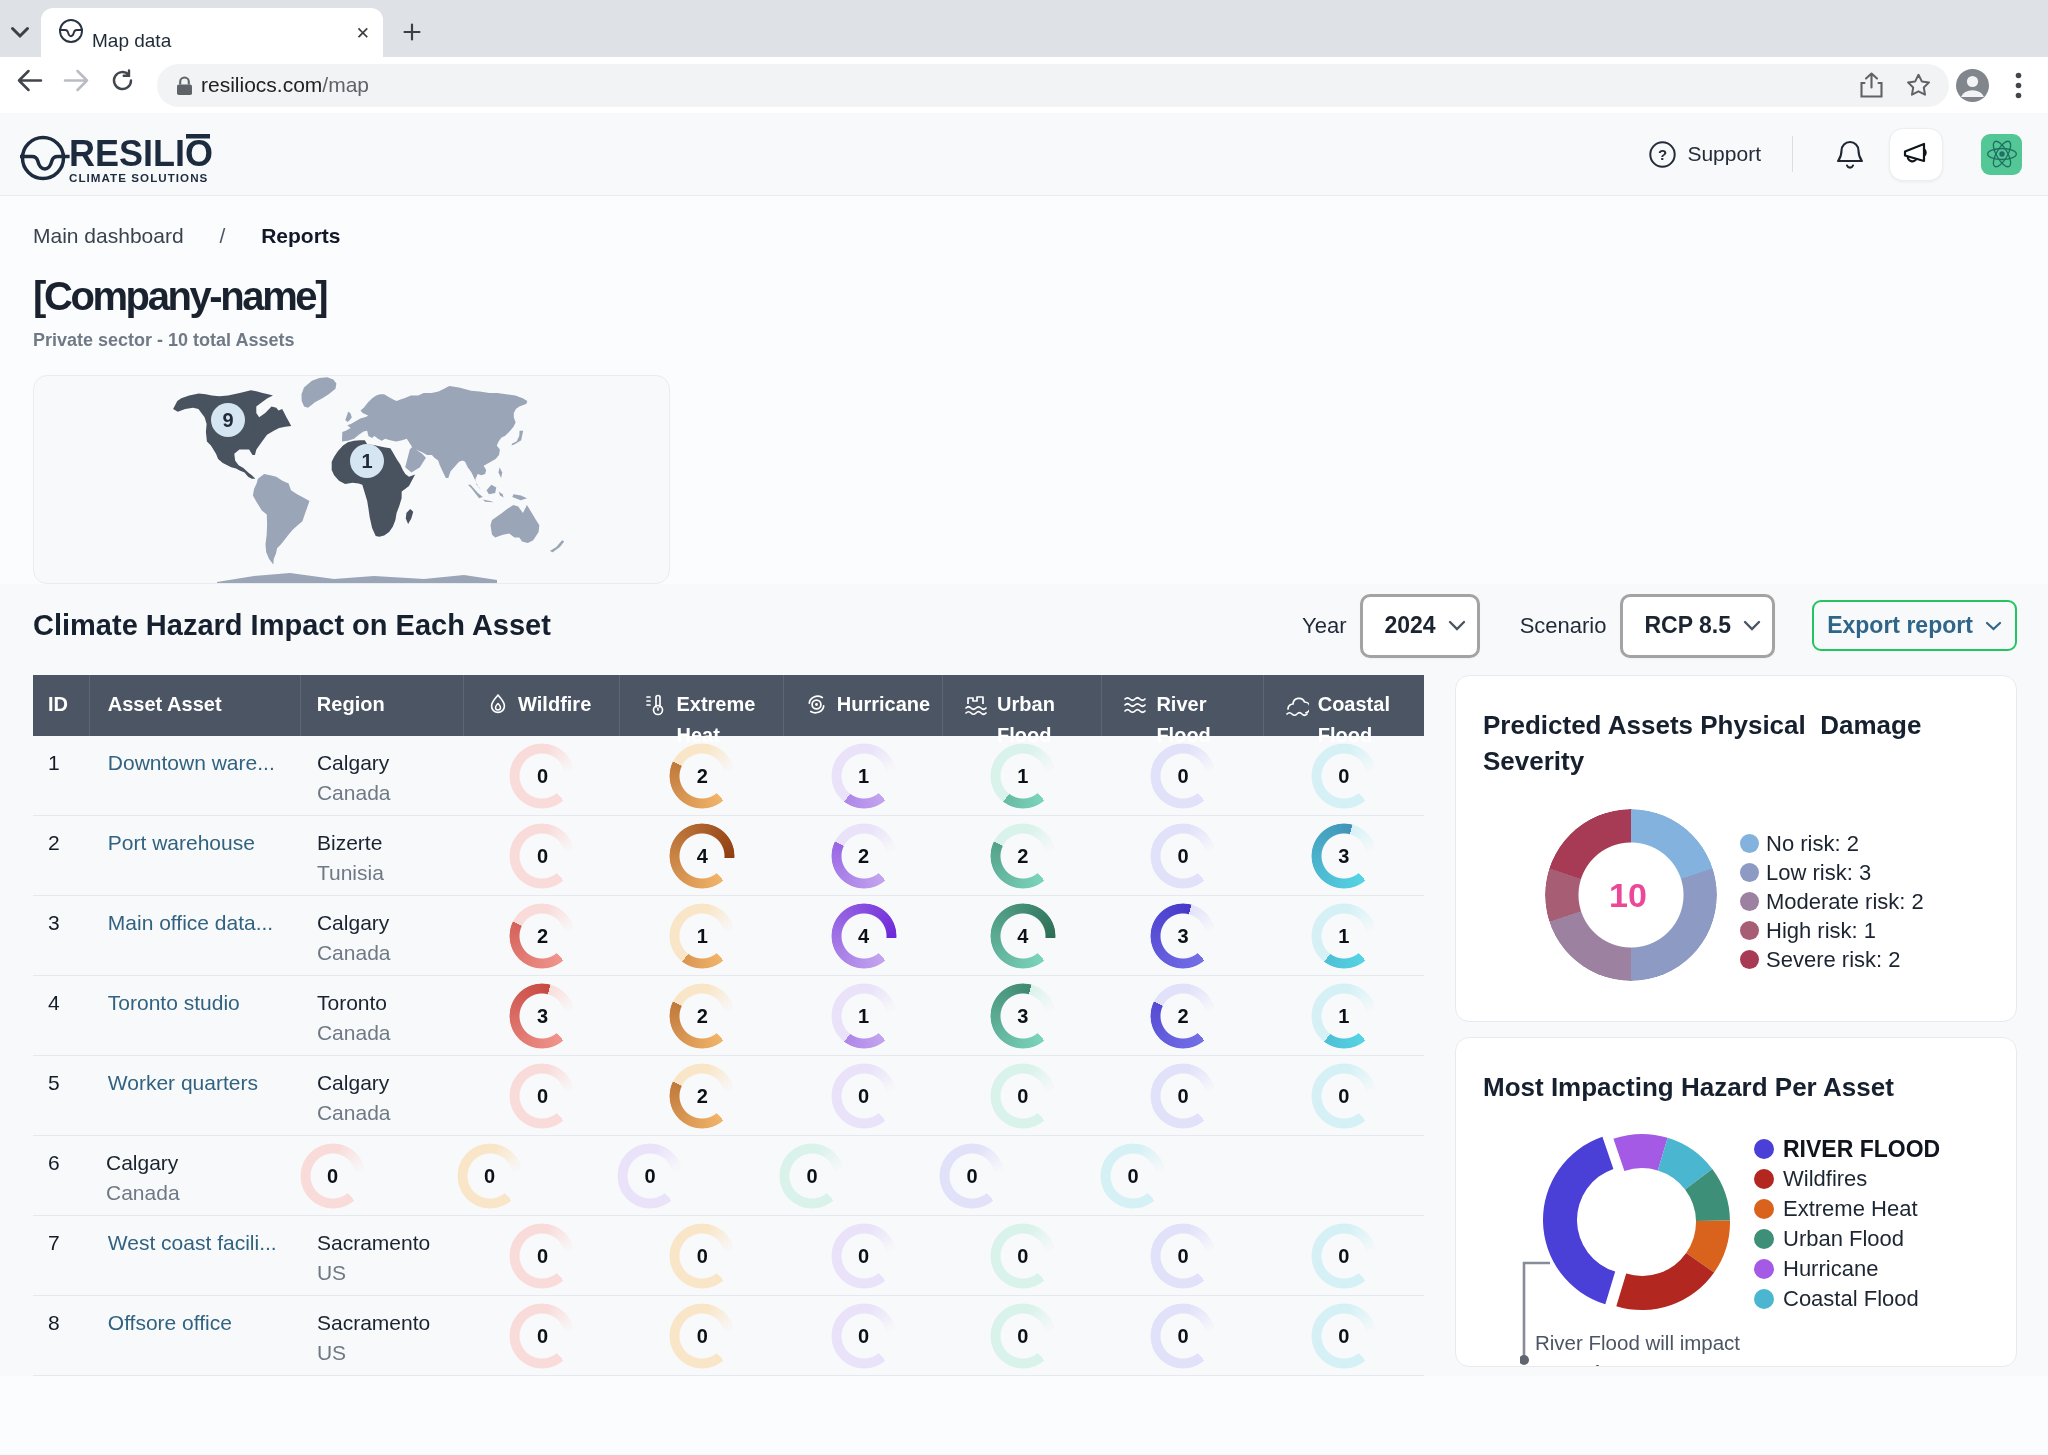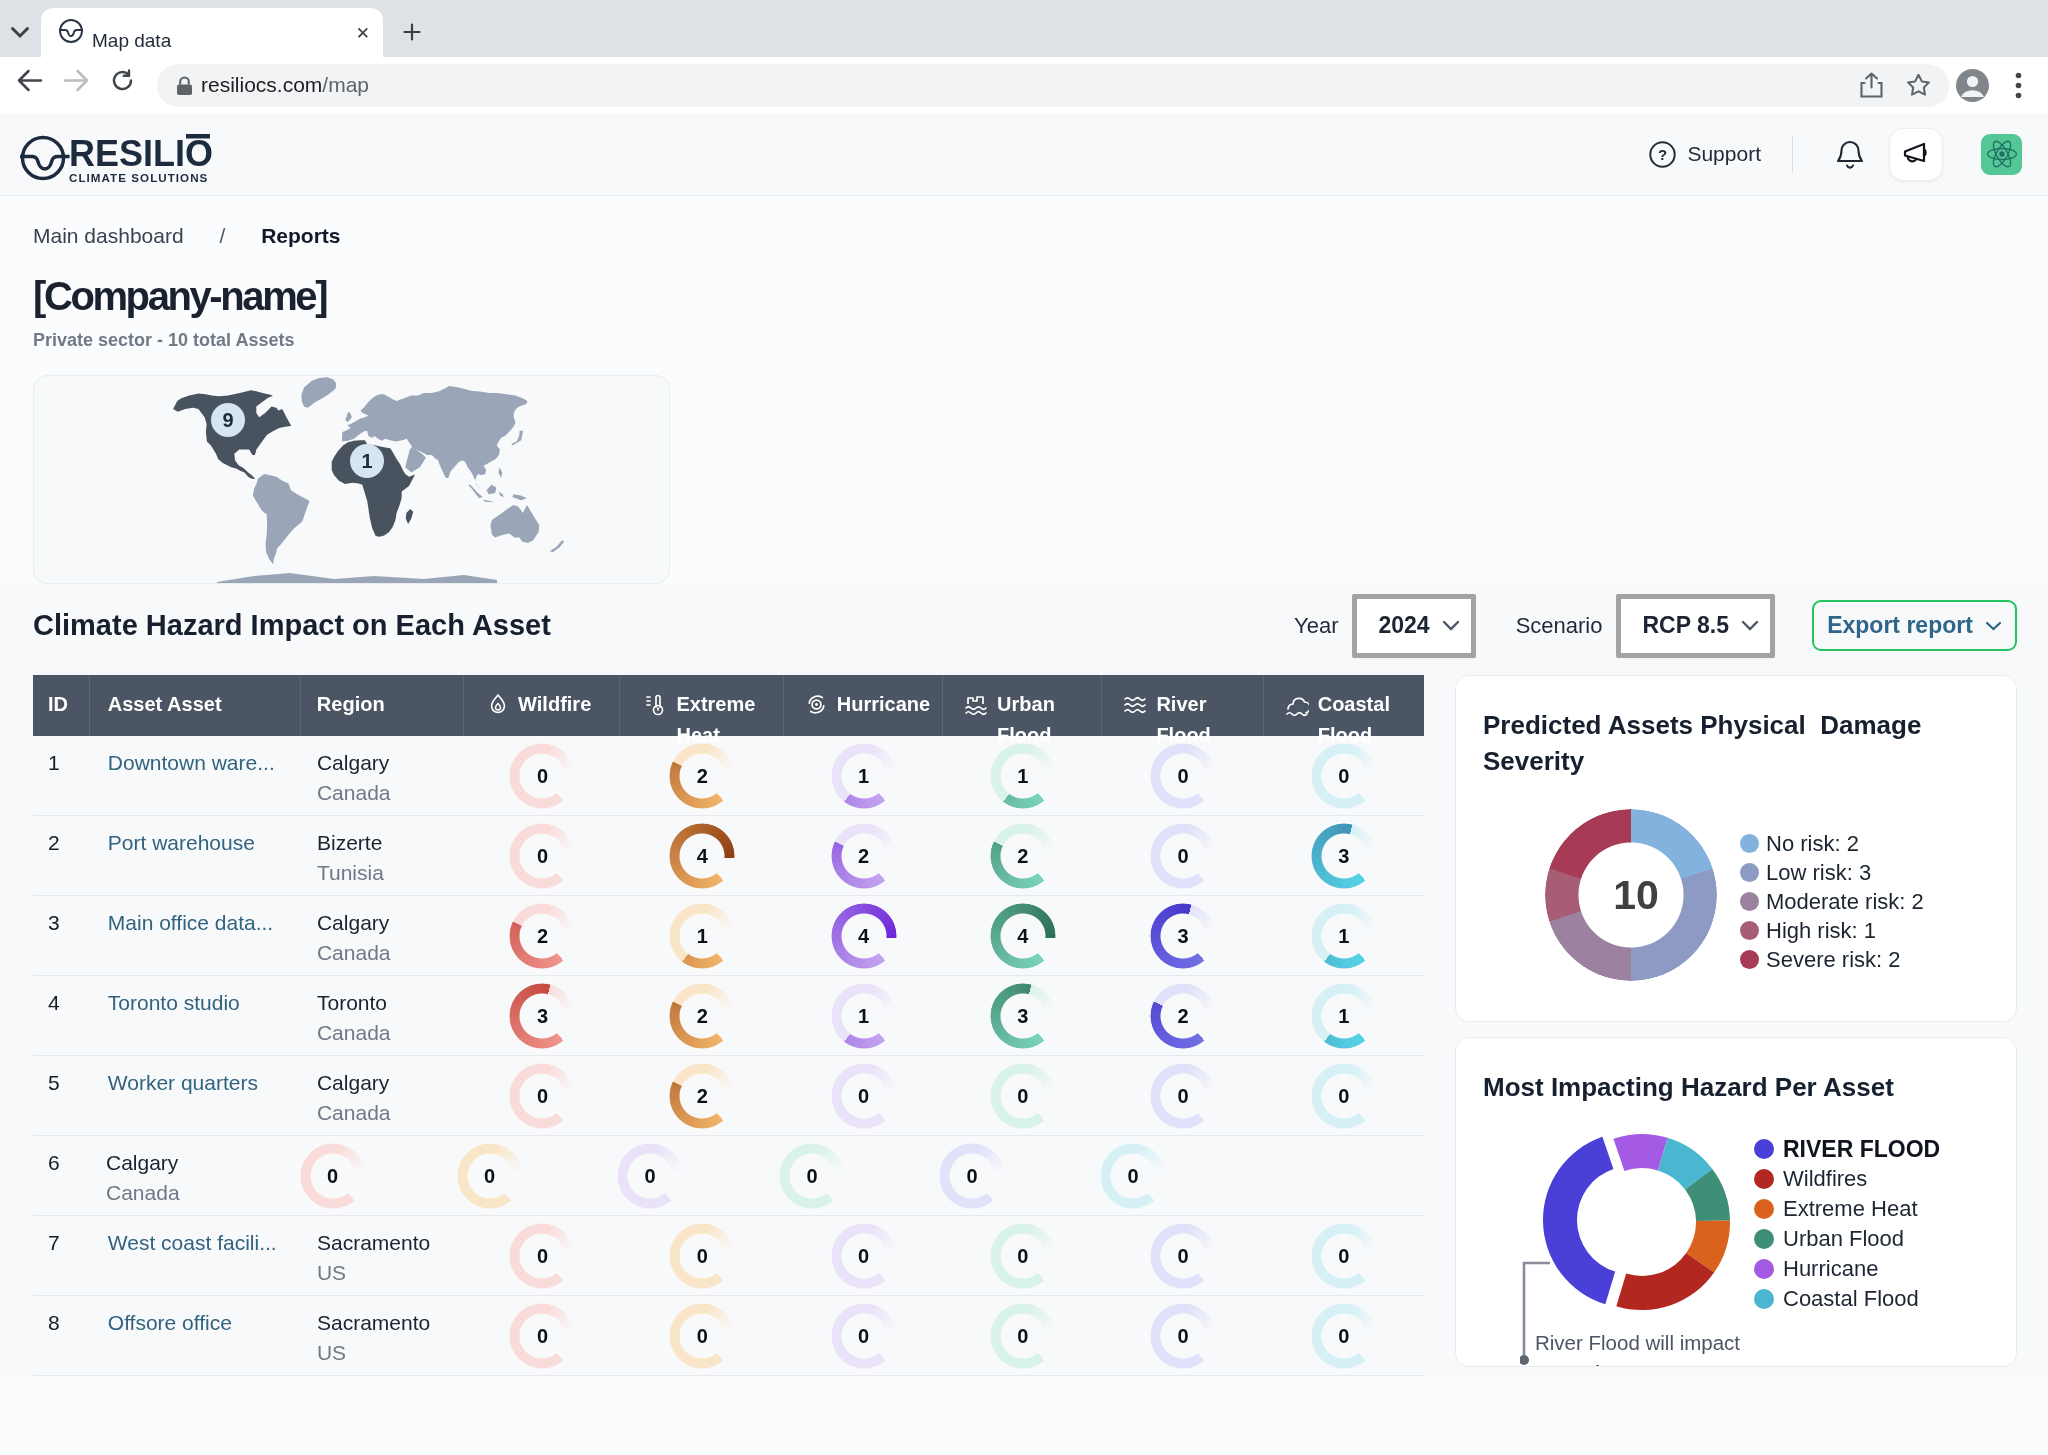--- a/index.html
+++ b/index.html
@@ -42,21 +42,21 @@
 .mapcard { width:637px; height:209px; background:#f7f9fa; border:1px solid #e9edf0; border-radius:14px; overflow:hidden; }
 .tabs { margin-top:36px; border-bottom:1px solid #e4e8ec; display:flex; gap:52px; padding-left:17px; }
 .tabs .t { font-size:21px; color:#2a3340; padding:11px 0 17px 0; }
 .tabs .t.active { color:#2e6589; font-weight:700; position:relative; }
 .tabs .t.active::after { content:''; position:absolute; left:-16px; right:-16px; bottom:-2px; height:4px; background:#2e6589; border-radius:1px; }
 .section { background:#f8f9fb; margin:0 -31px 0 -33px; padding:0 31px 0 33px; }
 .secrow { display:flex; align-items:center; padding-top:13px; height:70px; }
 .secrow h3 { font-size:29px; color:#16202e; }
 .controls { margin-left:auto; display:flex; align-items:center; }
 .lab { font-size:22px; color:#1f2937; font-weight:500; }
-.sel { margin-left:14px; height:64px; background:#fff; border:5px solid #a3a3a3; border-radius:2px; box-shadow:0 1px 2px rgba(16,24,40,.04); display:flex; align-items:center; padding:0 11px 0 21px; font-size:23px; font-weight:600; color:#1b2430; }
+.sel { margin-left:14px; height:64px; background:#fff; border:3px solid #a3a3a3; border-radius:10px; box-shadow:0 1px 2px rgba(16,24,40,.04); display:flex; align-items:center; padding:0 11px 0 21px; font-size:23px; font-weight:600; color:#1b2430; }
 .sel svg { margin-left:12px; }
 .exp { margin-left:37px; width:205px; height:51px; border:2px solid #22c55e; border-radius:9px; display:flex; align-items:center; justify-content:center; font-size:23px; font-weight:700; color:#2e6589; }
 .exp svg { margin-left:12px; }
 .body2col { display:flex; margin-top:21px; align-items:flex-start; }
 .table { width:1391px; }
 .thead { display:flex; background:#4b5563; color:#fff; height:61px; font-weight:700; font-size:20px; line-height:31px; }
 .thead > div { display:flex; align-items:flex-start; padding-top:14px; border-right:1px solid #5d6673; }
 .thead > div:last-child { border-right:none; }
 .h-ic { margin-right:9px; margin-top:4px; flex:none; }
 .th2 { line-height:31px; }
@@ -74,21 +74,21 @@
 .rc:nth-child(8) { width:162px; }
 .rc:nth-child(9) { width:161px; }
 .ring { position:absolute; left:50%; top:50%; transform:translate(-50%,-50%); width:66px; height:66px; border-radius:50%;
   -webkit-mask:radial-gradient(circle closest-side, transparent 0 22px, #000 23px 32px, transparent 33px); mask:radial-gradient(circle closest-side, transparent 0 22px, #000 23px 32px, transparent 33px); }
 .rv { position:absolute; left:50%; top:50%; transform:translate(-50%,-50%); font-size:20px; font-weight:700; color:#0c1118; }
 .rightcol { margin-left:31px; width:562px; }
 .rcard { background:#fff; border:1px solid #e8ebee; border-radius:14px; position:relative; }
 .rcard h4 { margin:31px 0 0 27px; font-size:26px; color:#16202e; line-height:36px; }
 .donutA { position:absolute; left:89px; top:133px; width:172px; height:172px; border-radius:50%;
   -webkit-mask:radial-gradient(circle closest-side, transparent 0 52px, #000 53px 86px, transparent 86px); mask:radial-gradient(circle closest-side, transparent 0 52px, #000 53px 86px, transparent 86px); }
-.dnum { position:absolute; left:94px; top:133px; width:172px; height:172px; display:flex; align-items:center; justify-content:center; font-size:41px; font-weight:700; color:#404040; }
+.dnum { position:absolute; left:86px; top:133px; width:172px; height:172px; display:flex; align-items:center; justify-content:center; font-size:34px; font-weight:700; color:#ec4899; }
 .legA { position:absolute; left:284px; top:153px; }
 .legA .li { height:29px; display:flex; align-items:center; font-size:22px; color:#1b2430; }
 .legA .dot { width:19px; height:19px; border-radius:50%; margin-right:7px; }
 .legB { position:absolute; left:298px; top:96px; }
 .legB .li { height:30px; display:flex; align-items:center; font-size:22px; color:#1d2633; }
 .legB .li.first { font-size:23px; font-weight:800; color:#10151d; }
 .legB .dot { width:20px; height:20px; border-radius:50%; margin-right:9px; }
 .anntext { position:absolute; left:79px; top:290px; font-size:20.5px; color:#4b5563; line-height:30px; }
 a { text-decoration:none; }
 </style></head>

